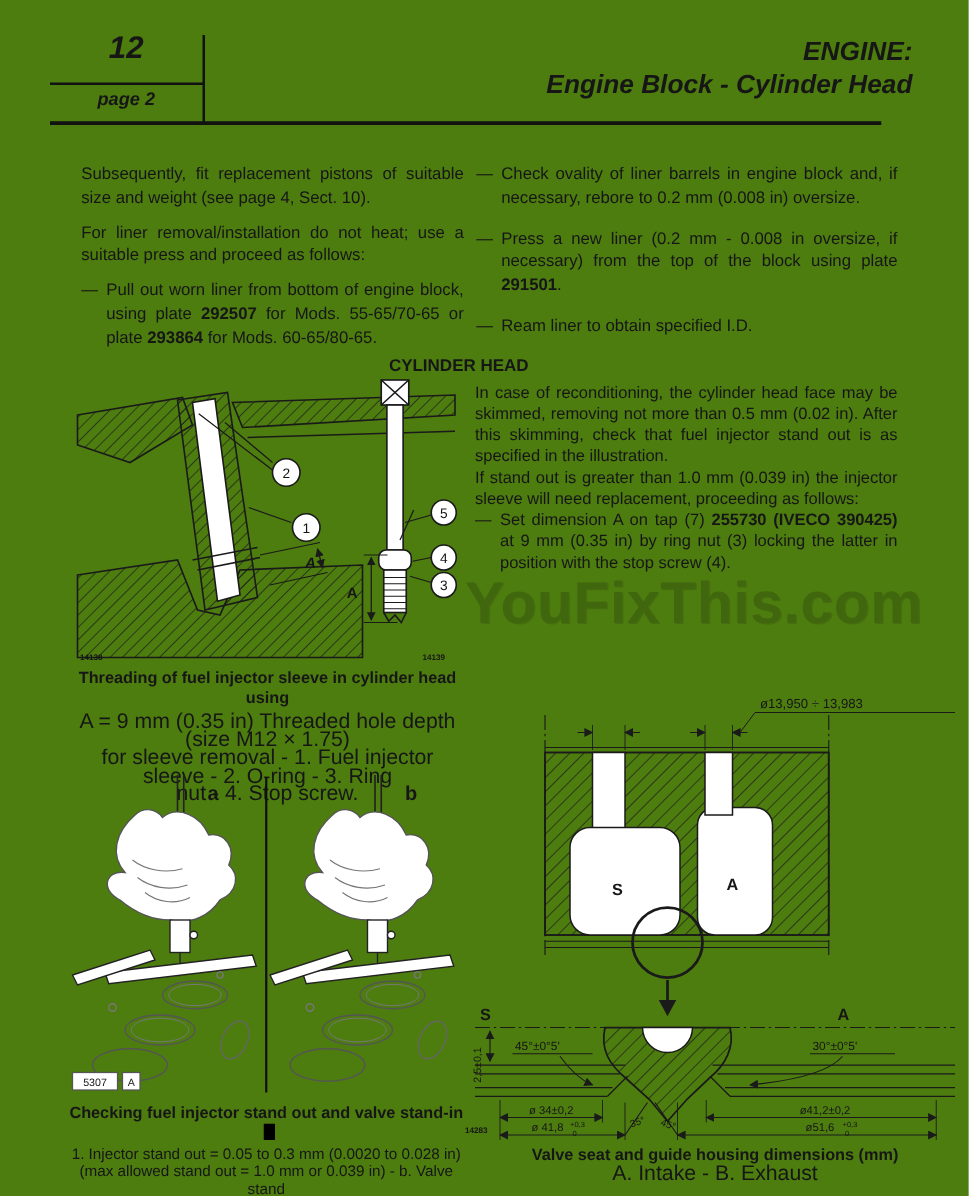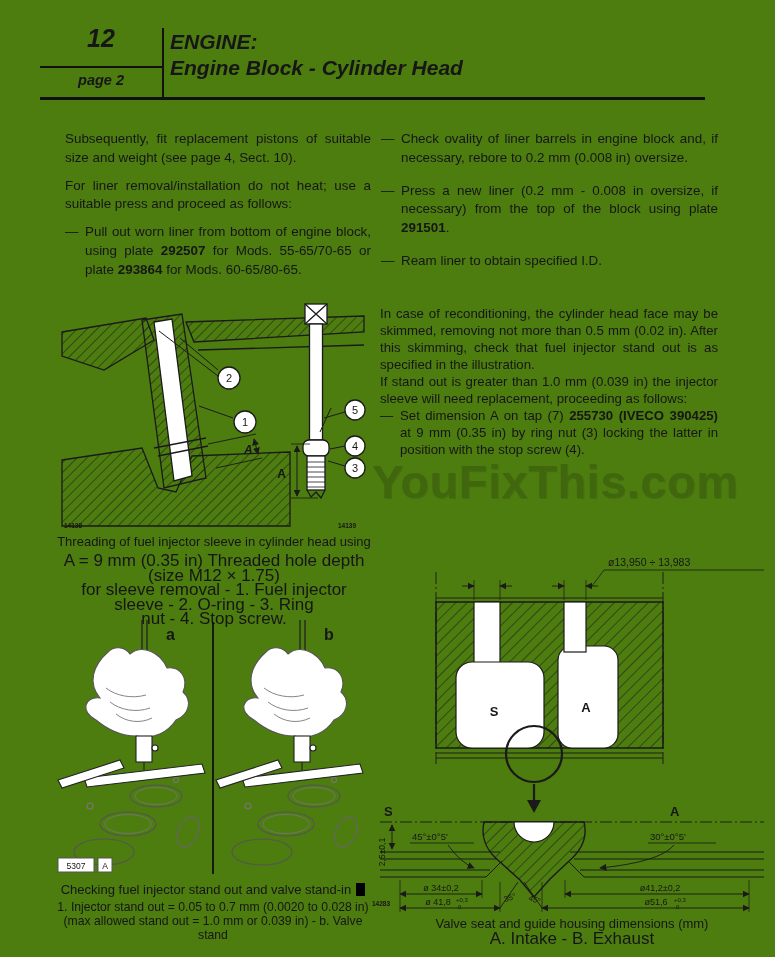--- a/index.html
+++ b/index.html
@@ -4,37 +4,37 @@
 <style>
   html,body{margin:0;padding:0;background:#e8e8e8;}
   .page{position:relative;width:775px;height:957px;background:#4d7c0f;
         font-family:"Liberation Sans",sans-serif;color:#161616;overflow:hidden;margin:0 auto;}
   .line{position:absolute;background:#111;}
   
   .hdr-num{position:absolute;left:40px;top:24px;width:122px;text-align:center;
            font-style:italic;font-weight:700;font-size:25px;}
   .hdr-page{position:absolute;left:40px;top:72px;width:122px;text-align:center;
             font-style:italic;font-weight:700;font-size:14.5px;}
-  .title{position:absolute;left:170px;top:29px;width:560px;text-align:left;
+  .title{position:absolute;left:170px;top:29px;width:560px;text-align:right;
          font-style:italic;font-weight:700;font-size:21px;line-height:26px;}
   
   .col{position:absolute;font-size:13.4px;line-height:18.8px;text-align:justify;}
   .col p{margin:0 0 9px 0;}
   .bullet{display:flex;margin:0 0 9px 0;}
   .bullet .dash{width:20px;flex:none;}
   .bullet .btext{flex:1;text-align:justify;}
   b{font-weight:700;}
   .sec-head{position:absolute;top:285px;left:0;width:734px;text-align:center;
             font-weight:700;font-size:13.6px;}
   .ch-col{position:absolute;left:380px;top:305px;width:338px;font-size:13.2px;
           line-height:17px;text-align:justify;}
   .ch-col p{margin:0;}
   
   .cap{position:absolute;text-align:center;}
-  .cap .cb{font-weight:400;font-size:13px;line-height:16px;}
+  .cap .cb{font-weight:700;font-size:13px;line-height:16px;}
   .cap .ct{font-size:17px;line-height:14.6px;}
   .cap2 .ct{font-size:12.2px;line-height:14.2px;}
   .sq{display:inline-block;width:9px;height:13px;background:#000;margin-left:5px;vertical-align:-2px;}
   
   .watermark{position:absolute;left:372px;top:452px;width:402px;white-space:nowrap;
              font-weight:700;font-size:47px;line-height:60px;color:#d4d4d4;
              letter-spacing:0.5px;mix-blend-mode:multiply;z-index:9;
              text-shadow:1px 1px 0 #e4e4e4;}
   svg{position:absolute;font-family:"Liberation Sans",sans-serif;}
   svg text{fill:#161616;}
@@ -71,20 +71,21 @@
     <div class="bullet" style="margin-bottom:14px;">
       <span class="dash">—</span>
       <span class="btext"><span>Press a new liner (0.2 mm - 0.008 in oversize, if necessary) from the top of the block using plate </span><b>291501</b><span>.</span></span>
     </div>
     <div class="bullet">
       <span class="dash">—</span>
       <span class="btext">Ream liner to obtain specified I.D.</span>
     </div>
   </div>
 
+  <div class="sec-head">CYLINDER HEAD</div>
 
   <div class="ch-col">
     <p>In case of reconditioning, the cylinder head face may be skimmed, removing not more than 0.5 mm (0.02 in). After this skimming, check that fuel injector stand out is as specified in the illustration.</p>
     <p>If stand out is greater than 1.0 mm (0.039 in) the injector sleeve will need replacement, proceeding as follows:</p>
     <div class="bullet" style="margin:0;">
       <span class="dash">—</span>
       <span class="btext"><span>Set dimension A on tap (7) </span><b>255730 (IVECO 390425)</b><span> at 9 mm (0.35 in) by ring nut (3) locking the latter in position with the stop screw (4).</span></span>
     </div>
   </div>
 
@@ -175,21 +176,21 @@
     <text x="110" y="22" font-size="16" font-weight="bold">a</text>
     <text x="268" y="22" font-size="16" font-weight="bold">b</text>
     <rect x="2" y="240" width="36" height="14" fill="#fff" stroke="#555"></rect>
     <rect x="42" y="240" width="14" height="14" fill="#fff" stroke="#555"></rect>
     <text x="20" y="250.5" font-size="8.5" text-anchor="middle" fill="#444">5307</text>
     <text x="49" y="250.5" font-size="8.5" text-anchor="middle" fill="#444">A</text>
   </svg>
 
   <div class="cap cap2" style="left:52px;top:882px;width:322px;">
     <div class="cb"><span>Checking fuel injector stand out and valve stand-in</span><span class="sq"></span></div>
-    <div class="ct" style="margin-top:2px;">1. Injector stand out = 0.05 to 0.7 mm (0.0020 to 0.028 in)</div>
+    <div class="ct" style="margin-top:2px;">1. Injector stand out = 0.05 to 0.3 mm (0.0020 to 0.028 in)</div>
     <div class="ct">(max allowed stand out = 1.0 mm or 0.039 in) - b. Valve stand</div>
 
   </div>
 
   <svg style="left:372px;top:550px;" width="400" height="362" viewBox="0 0 400 362">
     <defs>
       <pattern id="h3" patternUnits="userSpaceOnUse" width="8" height="8" patternTransform="rotate(45)">
         <line x1="0" y1="0" x2="0" y2="8" stroke="#1a1a1a" stroke-width="1.1"></line>
       </pattern>
       <marker id="a3" viewBox="0 0 10 10" refX="9" refY="5" markerWidth="8" markerHeight="8" orient="auto-start-reverse">

